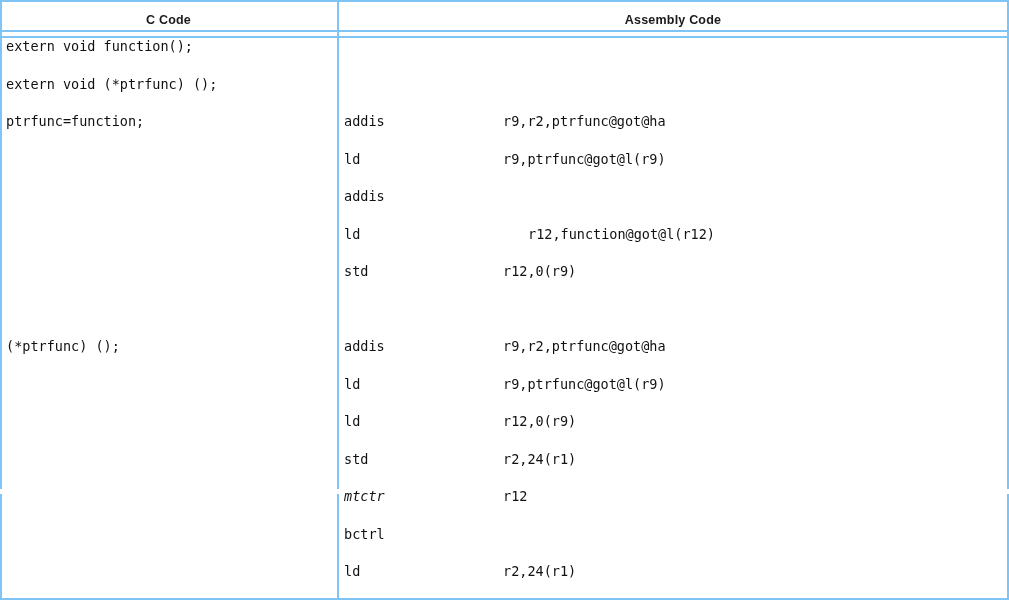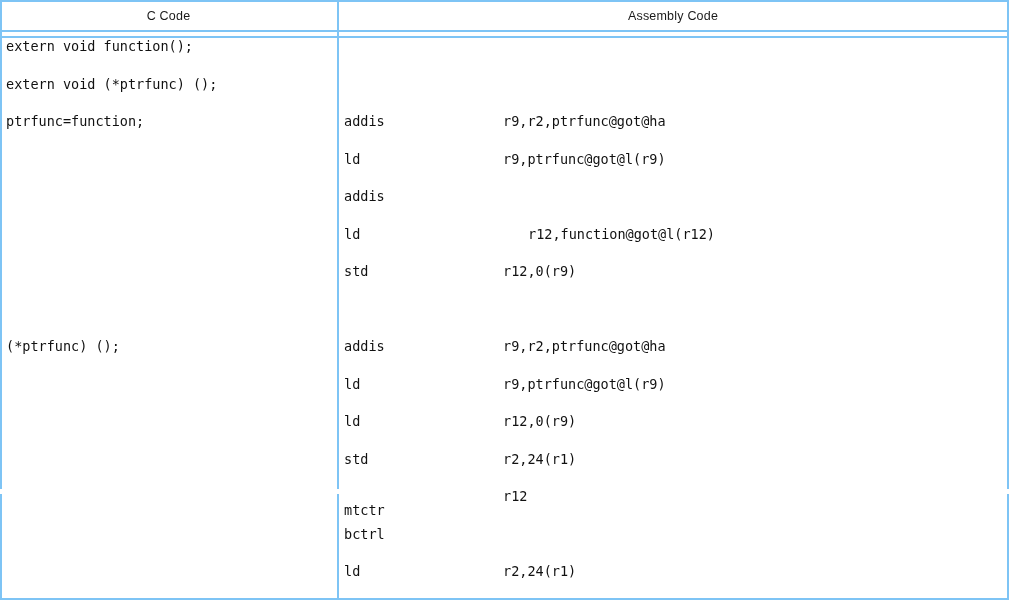--- a/index.html
+++ b/index.html
@@ -28,22 +28,23 @@
   }
   .h-line { height: 2px; left: 0; width: 1009px; }
   .v-line { width: 2px; }
 
   
   .header-row {
     position: absolute;
     top: 2px;
     left: 0;
     width: 1009px;
-    height: 28px;
+    height: 36px;
     display: flex;
+    font-weight: bold;
   }
   .header-cell {
     display: flex;
     align-items: center;
     justify-content: center;
     font-size: 12.5px;
     color: #1a1a1a;
     font-family: "Liberation Sans", sans-serif;
     letter-spacing: 0.2px;
     box-sizing: border-box;
@@ -130,21 +131,21 @@
         <div class="code-line asm-mnemonic" style="top: 225px;">std</div>
         <div class="code-line asm-operand" style="top: 225px;">r12,0(r9)</div>
         <div class="code-line asm-mnemonic" style="top: 300px;">addis</div>
         <div class="code-line asm-operand" style="top: 300px;">r9,r2,ptrfunc@got@ha</div>
         <div class="code-line asm-mnemonic" style="top: 337.5px;">ld</div>
         <div class="code-line asm-operand" style="top: 337.5px;">r9,ptrfunc@got@l(r9)</div>
         <div class="code-line asm-mnemonic" style="top: 375px;">ld</div>
         <div class="code-line asm-operand" style="top: 375px;">r12,0(r9)</div>
         <div class="code-line asm-mnemonic" style="top: 412.5px;">std</div>
         <div class="code-line asm-operand" style="top: 412.5px;">r2,24(r1)</div>
-        <div class="code-line asm-mnemonic" style="top: 464px;">mtctr</div>
+        <div class="code-line asm-mnemonic" style="top: 450px; font-style: italic;">mtctr</div>
         <div class="code-line asm-operand" style="top: 450px;">r12</div>
         <div class="code-line asm-mnemonic" style="top: 487.5px;">bctrl</div>
         <div class="code-line asm-mnemonic" style="top: 525px;">ld</div>
         <div class="code-line asm-operand" style="top: 525px;">r2,24(r1)</div>
       </div>
   </div>
 
 </div>
 
 </body></html>

